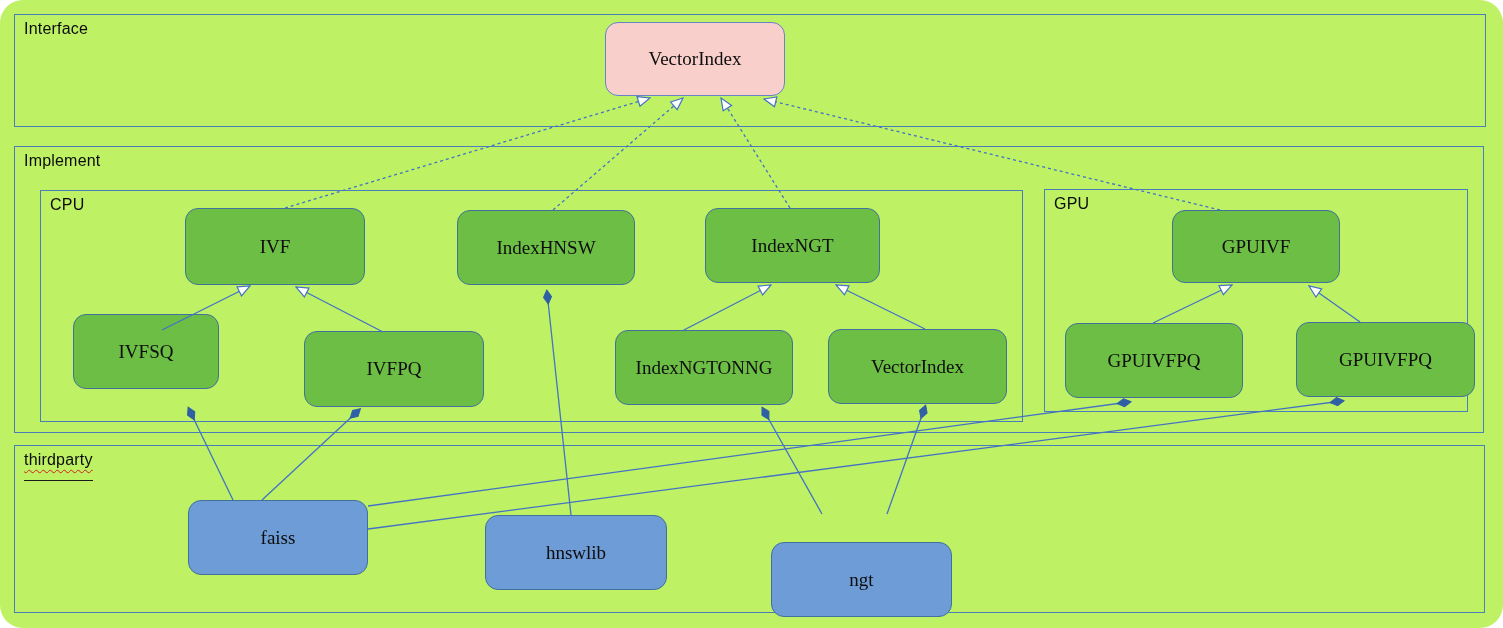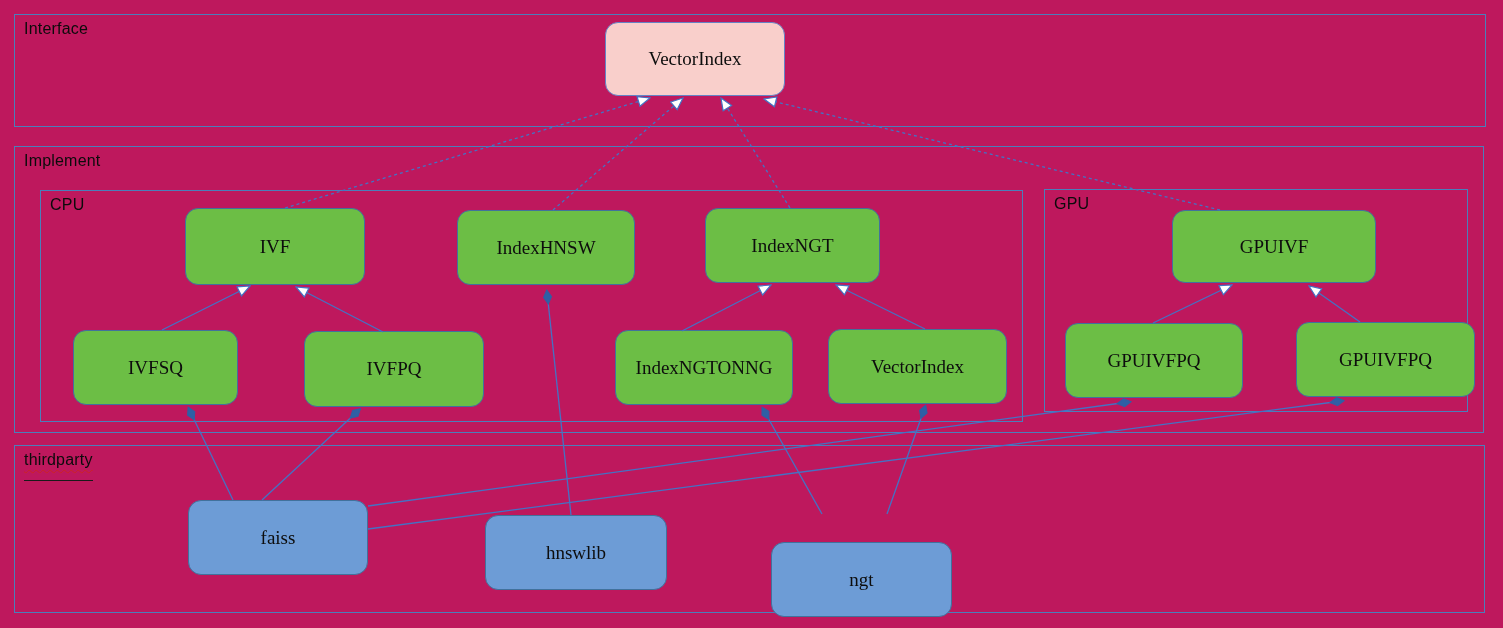--- a/index.html
+++ b/index.html
@@ -8,22 +8,22 @@
     --c-container_border:#4A7EBB;
     --c-node_border:#41719C;
     --c-green:#6CBE45;
     --c-blue:#6D9CD6;
     --c-pink:#F9CFCB;
     --c-pink_border:#6583C6;
     --c-text:#111111;
   }
   html,body{margin:0;padding:0;background:#ffffff;}
   #canvas{
-    position:relative;width:1503px;height:628px;background:#be185d;overflow:hidden;
-    font-family:"Liberation Sans",sans-serif;color:var(--c-text);
+    position:relative;width:1503px;height:628px;background:#bef264;overflow:hidden;
+    font-family:"Liberation Sans",sans-serif;color:var(--c-text);border-radius:23px;
   }
   .container{
     position:absolute;border:1.6px solid var(--c-container_border);
     background:transparent;box-sizing:border-box;z-index:1;
   }
   .container-label{
     position:absolute;top:5px;left:9px;font-size:16px;color:#0b0b0b;
     letter-spacing:0.2px;white-space:nowrap;
   }
   .squiggle{
@@ -82,25 +82,25 @@
   </div>
 
   <div class="node green" style="left:457px;top:210px;width:178px;height:75px">
     <span>IndexHNSW</span>
   </div>
 
   <div class="node green" style="left:705px;top:208px;width:175px;height:75px">
     <span>IndexNGT</span>
   </div>
 
-  <div class="node green" style="left:1172px;top:210px;width:204px;height:73px">
+  <div class="node green" style="left:1172px;top:210px;width:168px;height:73px">
     <span>GPUIVF</span>
   </div>
 
-  <div class="node green" style="left:73px;top:330px;width:165px;height:75px">
+  <div class="node green" style="left:73px;top:314px;width:146px;height:75px">
     <span>IVFSQ</span>
   </div>
 
   <div class="node green" style="left:304px;top:331px;width:180px;height:76px">
     <span>IVFPQ</span>
   </div>
 
   <div class="node green" style="left:615px;top:330px;width:178px;height:75px">
     <span>IndexNGTONNG</span>
   </div>

